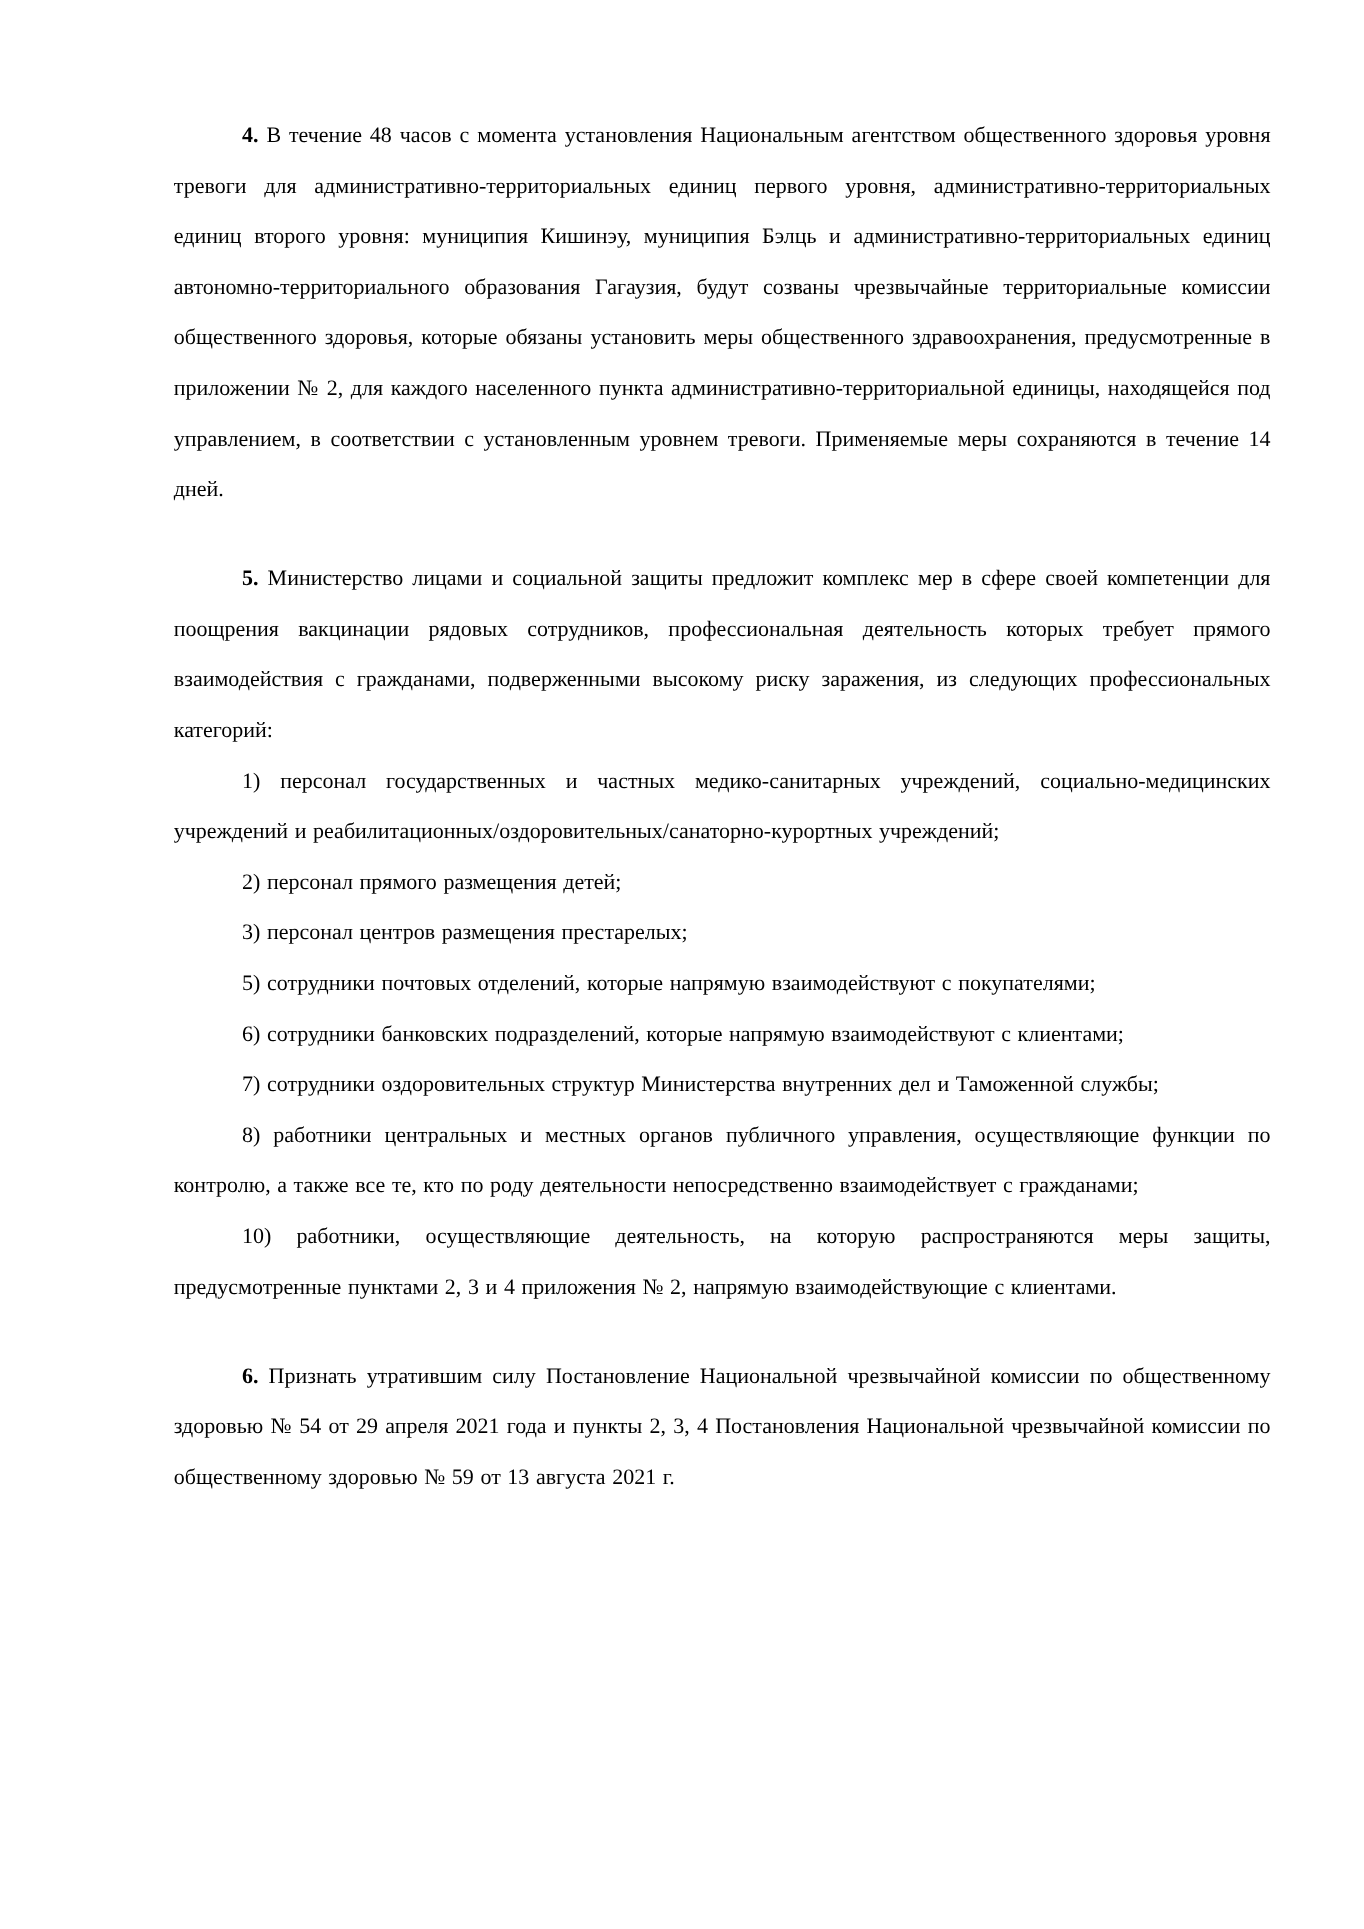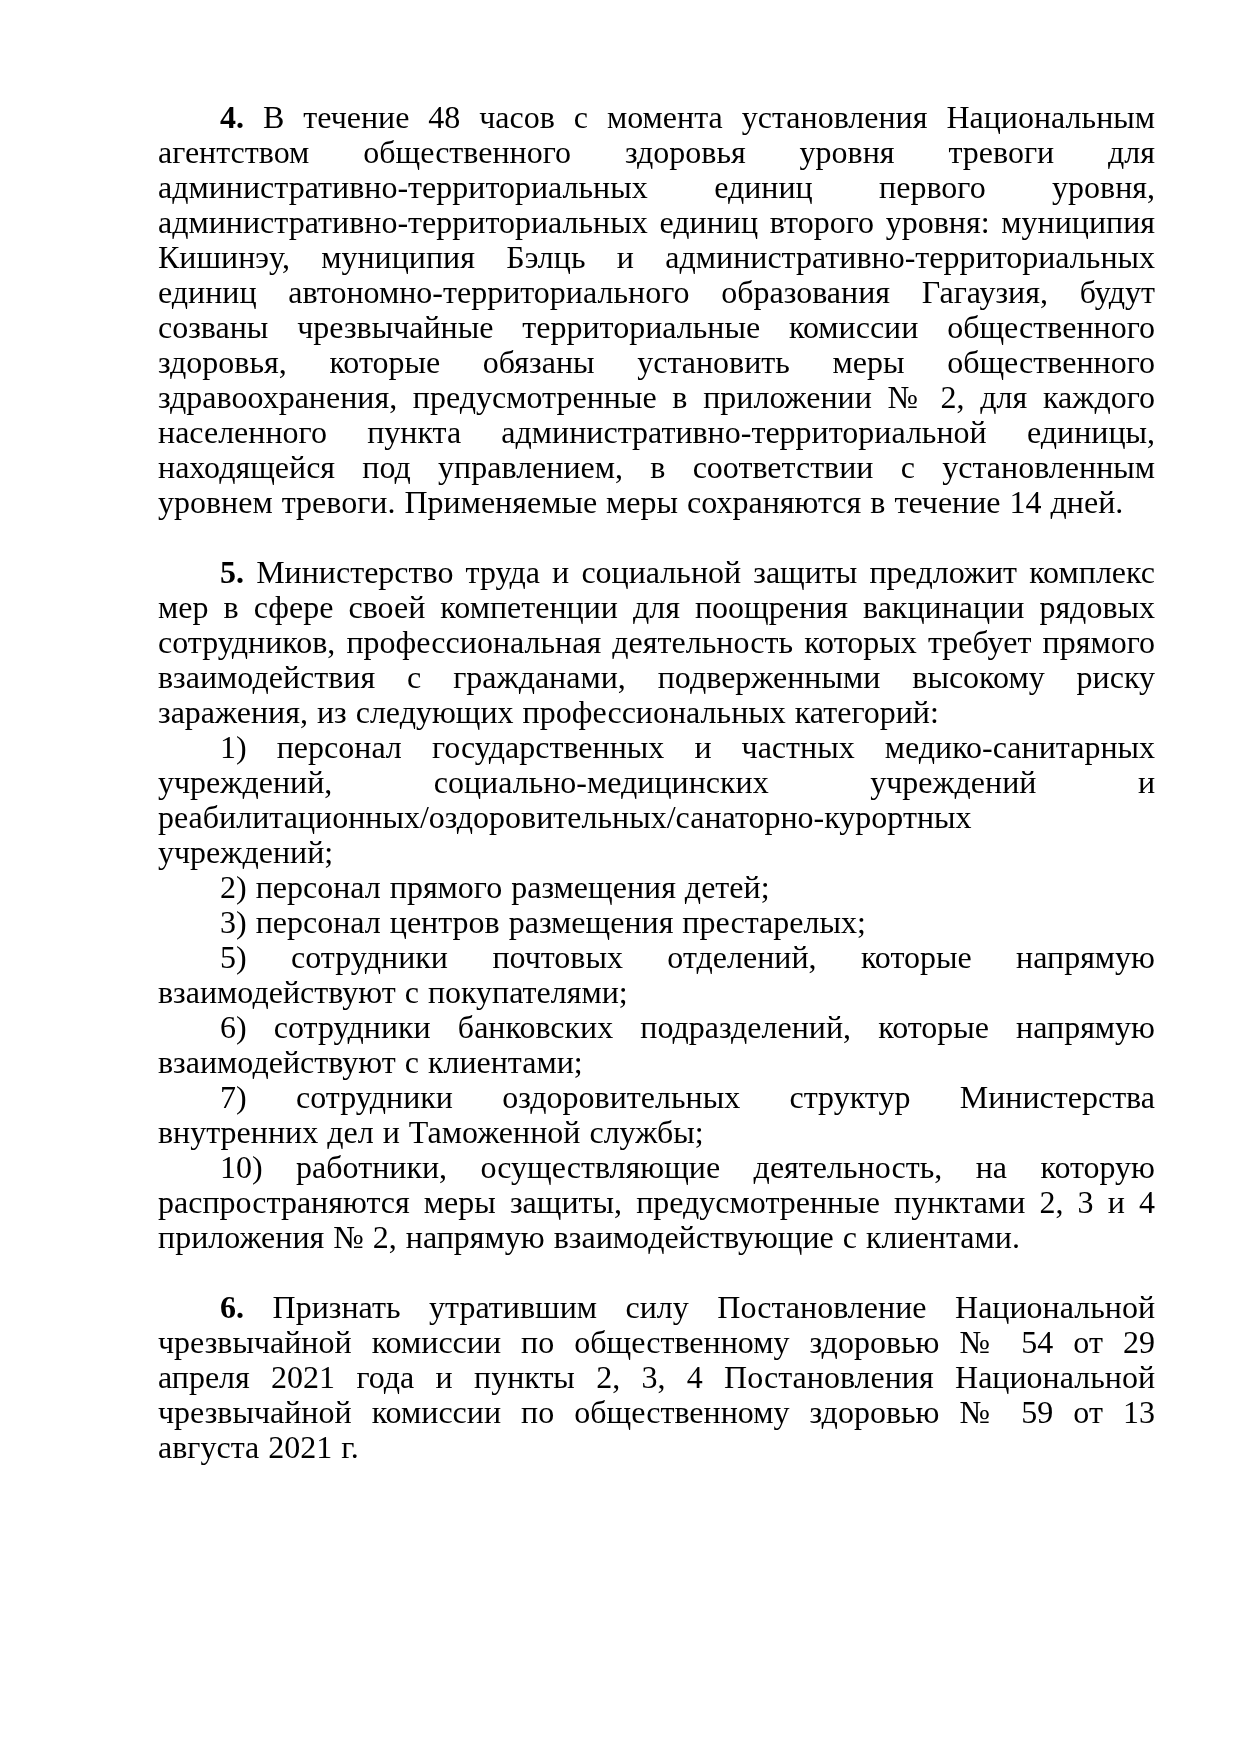--- a/index.html
+++ b/index.html
@@ -13,52 +13,53 @@
     font-family: "Liberation Serif", "DejaVu Serif", serif;
     color: #000000;
   }
   .page {
     width: 1240px;
     height: 1754px;
     background: #ffffff;
     padding: 100px 85px 0 158px;
   }
   p.para {
-    font-size: 32px;
-    line-height: 35px;
+    font-size: 20px;
+    line-height: 46px;
     text-align: justify;
     text-indent: 62px;
     word-spacing: 1px;
     overflow-wrap: break-word;
   }
   p.spaced { margin-top: 35px; }
   .bold { font-weight: bold; }
 </style>
 </head>
 <body>
 
 <div class="page">
 
   <p class="para"><span class="bold">4.</span> <span>В течение 48 часов с момента установления Национальным агентством общественного здоровья уровня тревоги для административно-территориальных единиц первого уровня, административно-территориальных единиц второго уровня: муниципия Кишинэу, муниципия Бэлць и административно-территориальных единиц автономно-территориального образования Гагаузия, будут созваны чрезвычайные территориальные комиссии общественного здоровья, которые обязаны установить меры общественного здравоохранения, предусмотренные в приложении № 2, для каждого населенного пункта административно-территориальной единицы, находящейся под управлением, в соответствии с установленным уровнем тревоги. Применяемые меры сохраняются в течение 14 дней.</span></p>
 
-  <p class="para spaced"><span class="bold">5.</span> <span>Министерство труда и социальной защиты предложит комплекс мер в сфере своей компетенции для поощрения вакцинации рядовых сотрудников, профессиональная деятельность которых требует прямого взаимодействия с гражданами, подверженными высокому риску заражения, из следующих профессиональных категорий:</span></p>
+  <p class="para spaced"><span class="bold">5.</span> <span>Министерство лицами и социальной защиты предложит комплекс мер в сфере своей компетенции для поощрения вакцинации рядовых сотрудников, профессиональная деятельность которых требует прямого взаимодействия с гражданами, подверженными высокому риску заражения, из следующих профессиональных категорий:</span></p>
 
   <p class="para"><span>1)</span> <span>персонал государственных и частных медико-санитарных учреждений, социально-медицинских учреждений и реабилитационных/оздоровительных/санаторно-курортных учреждений;</span></p>
 
   <p class="para"><span>2)</span> <span>персонал прямого размещения детей;</span></p>
 
   <p class="para"><span>3)</span> <span>персонал центров размещения престарелых;</span></p>
 
 
   <p class="para"><span>5)</span> <span>сотрудники почтовых отделений, которые напрямую взаимодействуют с покупателями;</span></p>
 
   <p class="para"><span>6)</span> <span>сотрудники банковских подразделений, которые напрямую взаимодействуют с клиентами;</span></p>
 
   <p class="para"><span>7)</span> <span>сотрудники оздоровительных структур Министерства внутренних дел и Таможенной службы;</span></p>
 
+  <p class="para"><span>8)</span> <span>работники центральных и местных органов публичного управления, осуществляющие функции по контролю, а также все те, кто по роду деятельности непосредственно взаимодействует с гражданами;</span></p>
 
 
   <p class="para"><span>10)</span> <span>работники, осуществляющие деятельность, на которую распространяются меры защиты, предусмотренные пунктами 2, 3 и 4 приложения № 2, напрямую взаимодействующие с клиентами.</span></p>
 
   <p class="para spaced"><span class="bold">6.</span> <span>Признать утратившим силу Постановление Национальной чрезвычайной комиссии по общественному здоровью № 54 от 29 апреля 2021 года и пункты 2, 3, 4 Постановления Национальной чрезвычайной комиссии по общественному здоровью № 59 от 13 августа 2021 г.</span></p>
 
 
 </div>
 
 </body></html>

